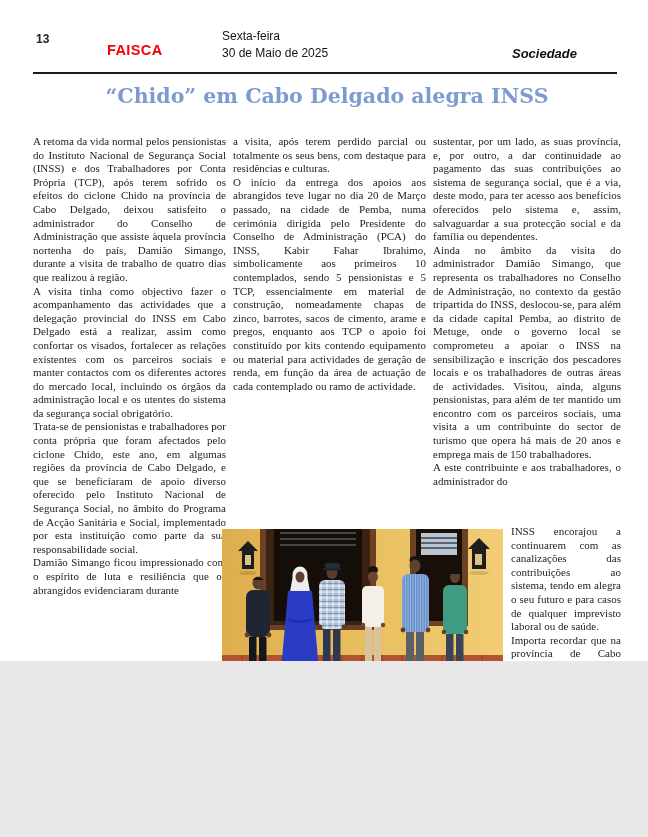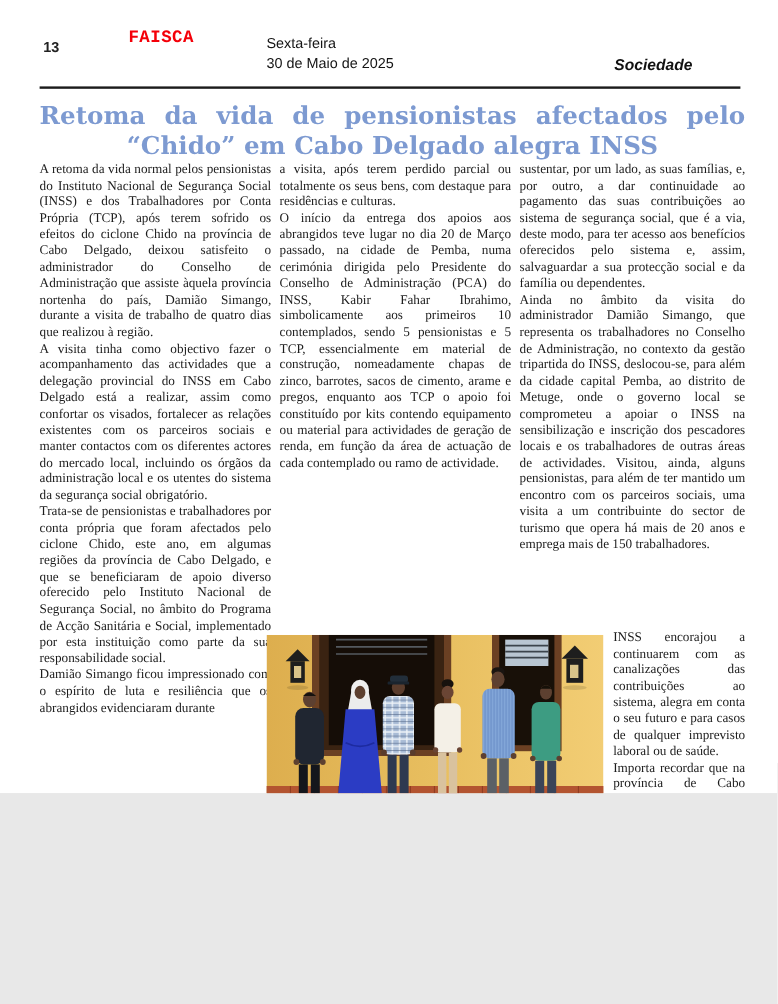--- a/index.html
+++ b/index.html
@@ -5,22 +5,22 @@
   html,body { margin:0; padding:0; background:#e8e8e8; }
   .page {
     position:relative; width:648px; height:661px; margin:0 auto;
     background:#ffffff; overflow:hidden;
     font-family:"Liberation Sans", sans-serif; color:#1c1c1c;
   }
   .abs { position:absolute; }
 
   
   .pageno   { left:36px;  top:32px; font-size:12px; font-weight:bold; color:#222; }
-  .brand    { left:107px; top:24px; font-size:14.5px; font-weight:bold; letter-spacing:.4px;
-              color:var(--brand-red,#f40009);font-family:Liberation Mono, monospace; }
+  .brand    { left:107px; top:42px; font-size:14.5px; font-weight:bold; letter-spacing:.4px;
+              color:var(--brand-red,#f40009); }
   .dateblock{ left:222px; top:28px; font-size:12px; line-height:16.5px; color:#151515; }
   .section  { right:71px; top:46px; font-size:13px; font-weight:bold; font-style:italic; color:#111; }
   .rule-top    { left:33px; top:72px;  width:584px; height:2px; background:#1b1b1b; }
   .rule-bottom { left:33px; top:793px; width:587px; height:2px; background:#1b1b1b; }
 
   
   .headline { left:33px; top:84px; width:588px;
               font-family:"DejaVu Serif","Liberation Serif",serif; font-weight:bold;
               font-size:20.5px; line-height:25px; color:var(--headline-blue,#7d9ad1); }
   .headline .l1 { text-align:justify; text-align-last:justify; }
@@ -49,47 +49,47 @@
   <div class="abs pageno">13</div>
   <div class="abs brand">FAISCA</div>
   <div class="abs dateblock">
     <div>Sexta-feira</div>
     <div>30 de Maio de 2025</div>
   </div>
   <div class="abs section">Sociedade</div>
   <div class="abs rule-top"></div>
 
   <div class="abs headline">
-    <div class="l1">Retoma da vida de pensionistas afectados pelo</div>
     <div class="l2">“Chido” em Cabo Delgado alegra INSS</div>
   </div>
 
   <div class="abs col col1">
     <div class="para">A retoma da vida normal pelos pensionistas do Instituto Nacional de Segurança Social (INSS) e dos Trabalhadores por Conta Própria (TCP), após terem sofrido os efeitos do ciclone Chido na província de Cabo Delgado, deixou satisfeito o administrador do Conselho de Administração que assiste àquela província nortenha do país, Damião Simango, durante a visita de trabalho de quatro dias que realizou à região.</div>
     <div class="para">A visita tinha como objectivo fazer o acompanhamento das actividades que a delegação provincial do INSS em Cabo Delgado está a realizar, assim como confortar os visados, fortalecer as relações existentes com os parceiros sociais e manter contactos com os diferentes actores do mercado local, incluindo os órgãos da administração local e os utentes do sistema da segurança social obrigatório.</div>
     <div class="para">Trata-se de pensionistas e trabalhadores por conta própria que foram afectados pelo ciclone Chido, este ano, em algumas regiões da província de Cabo Delgado, e que se beneficiaram de apoio diverso oferecido pelo Instituto Nacional de Segurança Social, no âmbito do Programa de Acção Sanitária e Social, implementado por esta instituição como parte da sua responsabilidade social.</div>
     <div class="para">Damião Simango ficou impressionado com o espírito de luta e resiliência que os abrangidos evidenciaram durante</div>
   </div>
 
   <div class="abs col col2a">
     <div class="para">a visita, após terem perdido parcial ou totalmente os seus bens, com destaque para residências e culturas.</div>
     <div class="para">O início da entrega dos apoios aos abrangidos teve lugar no dia 20 de Março passado, na cidade de Pemba, numa cerimónia dirigida pelo Presidente do Conselho de Administração (PCA) do INSS, Kabir Fahar Ibrahimo, simbolicamente aos primeiros 10 contemplados, sendo 5 pensionistas e 5 TCP, essencialmente em material de construção, nomeadamente chapas de zinco, barrotes, sacos de cimento, arame e pregos, enquanto aos TCP o apoio foi constituído por kits contendo equipamento ou material para actividades de geração de renda, em função da área de actuação de cada contemplado ou ramo de actividade.</div>
   </div>
 
   <div class="abs col col2b">
     <div class="para">capacidade laboral, alavancando as sacos actividades produtivas e, assim, possibilitando-lhes continuar a</div>
   </div>
 
   <div class="abs col col3a">
-    <div class="para">sustentar, por um lado, as suas famílias, e, por outro, a dar continuidade ao pagamento das suas contribuições ao sistema de segurança social, que é a via, deste modo, para ter acesso aos benefícios oferecidos pelo sistema e, assim, salvaguardar a sua protecção social e da família ou dependentes.</div>
+    <div class="para">sustentar, por um lado, as suas província, e, por outro, a dar continuidade ao pagamento das suas contribuições ao sistema de segurança social, que é a via, deste modo, para ter acesso aos benefícios oferecidos pelo sistema e, assim, salvaguardar a sua protecção social e da família ou dependentes.</div>
     <div class="para">Ainda no âmbito da visita do administrador Damião Simango, que representa os trabalhadores no Conselho de Administração, no contexto da gestão tripartida do INSS, deslocou-se, para além da cidade capital Pemba, ao distrito de Metuge, onde o governo local se comprometeu a apoiar o INSS na sensibilização e inscrição dos pescadores locais e os trabalhadores de outras áreas de actividades. Visitou, ainda, alguns pensionistas, para além de ter mantido um encontro com os parceiros sociais, uma visita a um contribuinte do sector de turismo que opera há mais de 20 anos e emprega mais de 150 trabalhadores.</div>
+    <div class="para">A este contribuinte e aos trabalhadores, o administrador do</div>
   </div>
 
   <div class="abs col col3bc">
-    <div class="para narrow">INSS encorajou a continuarem com as canalizações das contribuições ao sistema, alegra em conta o seu futuro e para casos de qualquer imprevisto laboral ou de saúde.</div>
+    <div class="para narrow">INSS encorajou a continuarem com as canalizações das contribuições ao sistema, tendo em alegra o seu futuro e para casos de qualquer imprevisto laboral ou de saúde.</div>
     <div class="para narrow">Importa recordar que na província de Cabo Delgado o ciclone Chido afectou 754 pensionistas e 1.601 trabalhadores por conta própria, os</div>
     <div class="para">quais foram assistidos pelo INSS.</div>
   </div>
 
   <div class="abs photo" title="Seis pessoas posam em frente a um edifício amarelo com portas de madeira escura, candeeiros de parede e escadas de tijoleira vermelha">
     <svg viewBox="0 0 281 194" width="281" height="194" xmlns="http://www.w3.org/2000/svg">
       <defs>
         <linearGradient id="wallGrad" x1="0" y1="0" x2="1" y2="0">
           <stop offset="0" stop-color="#ddae4e"></stop>
           <stop offset="0.55" stop-color="#e9c061"></stop>

